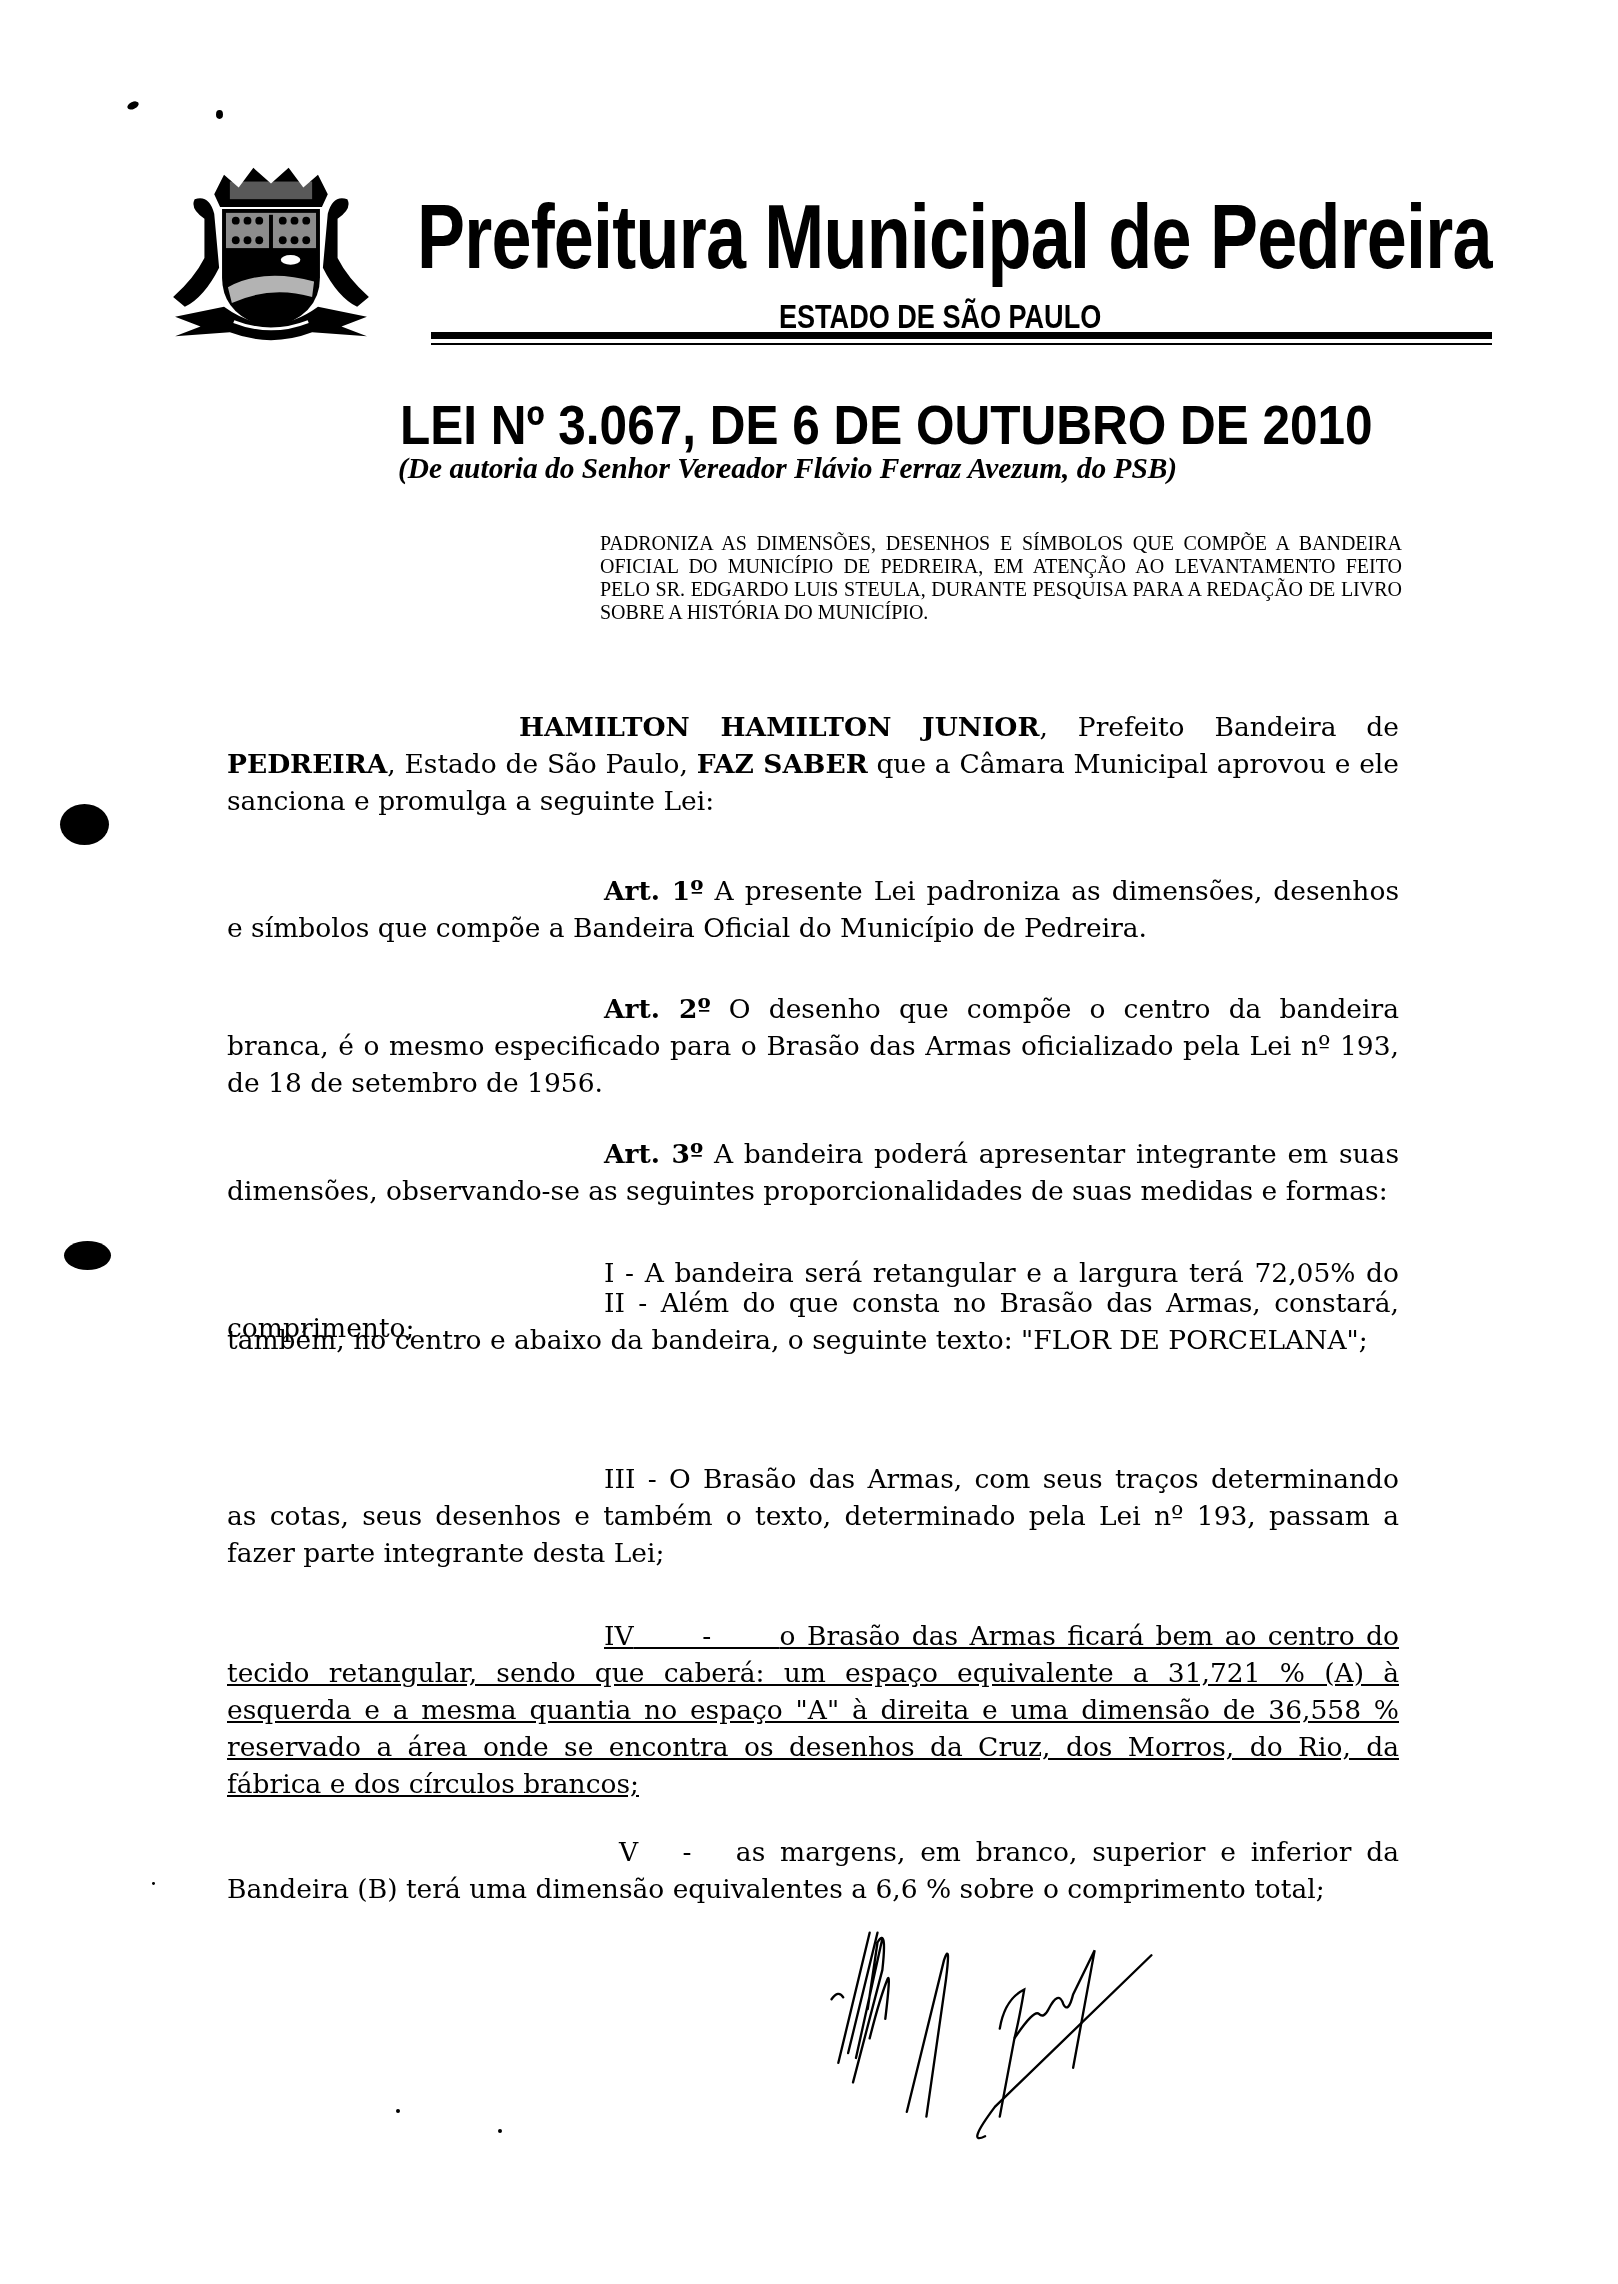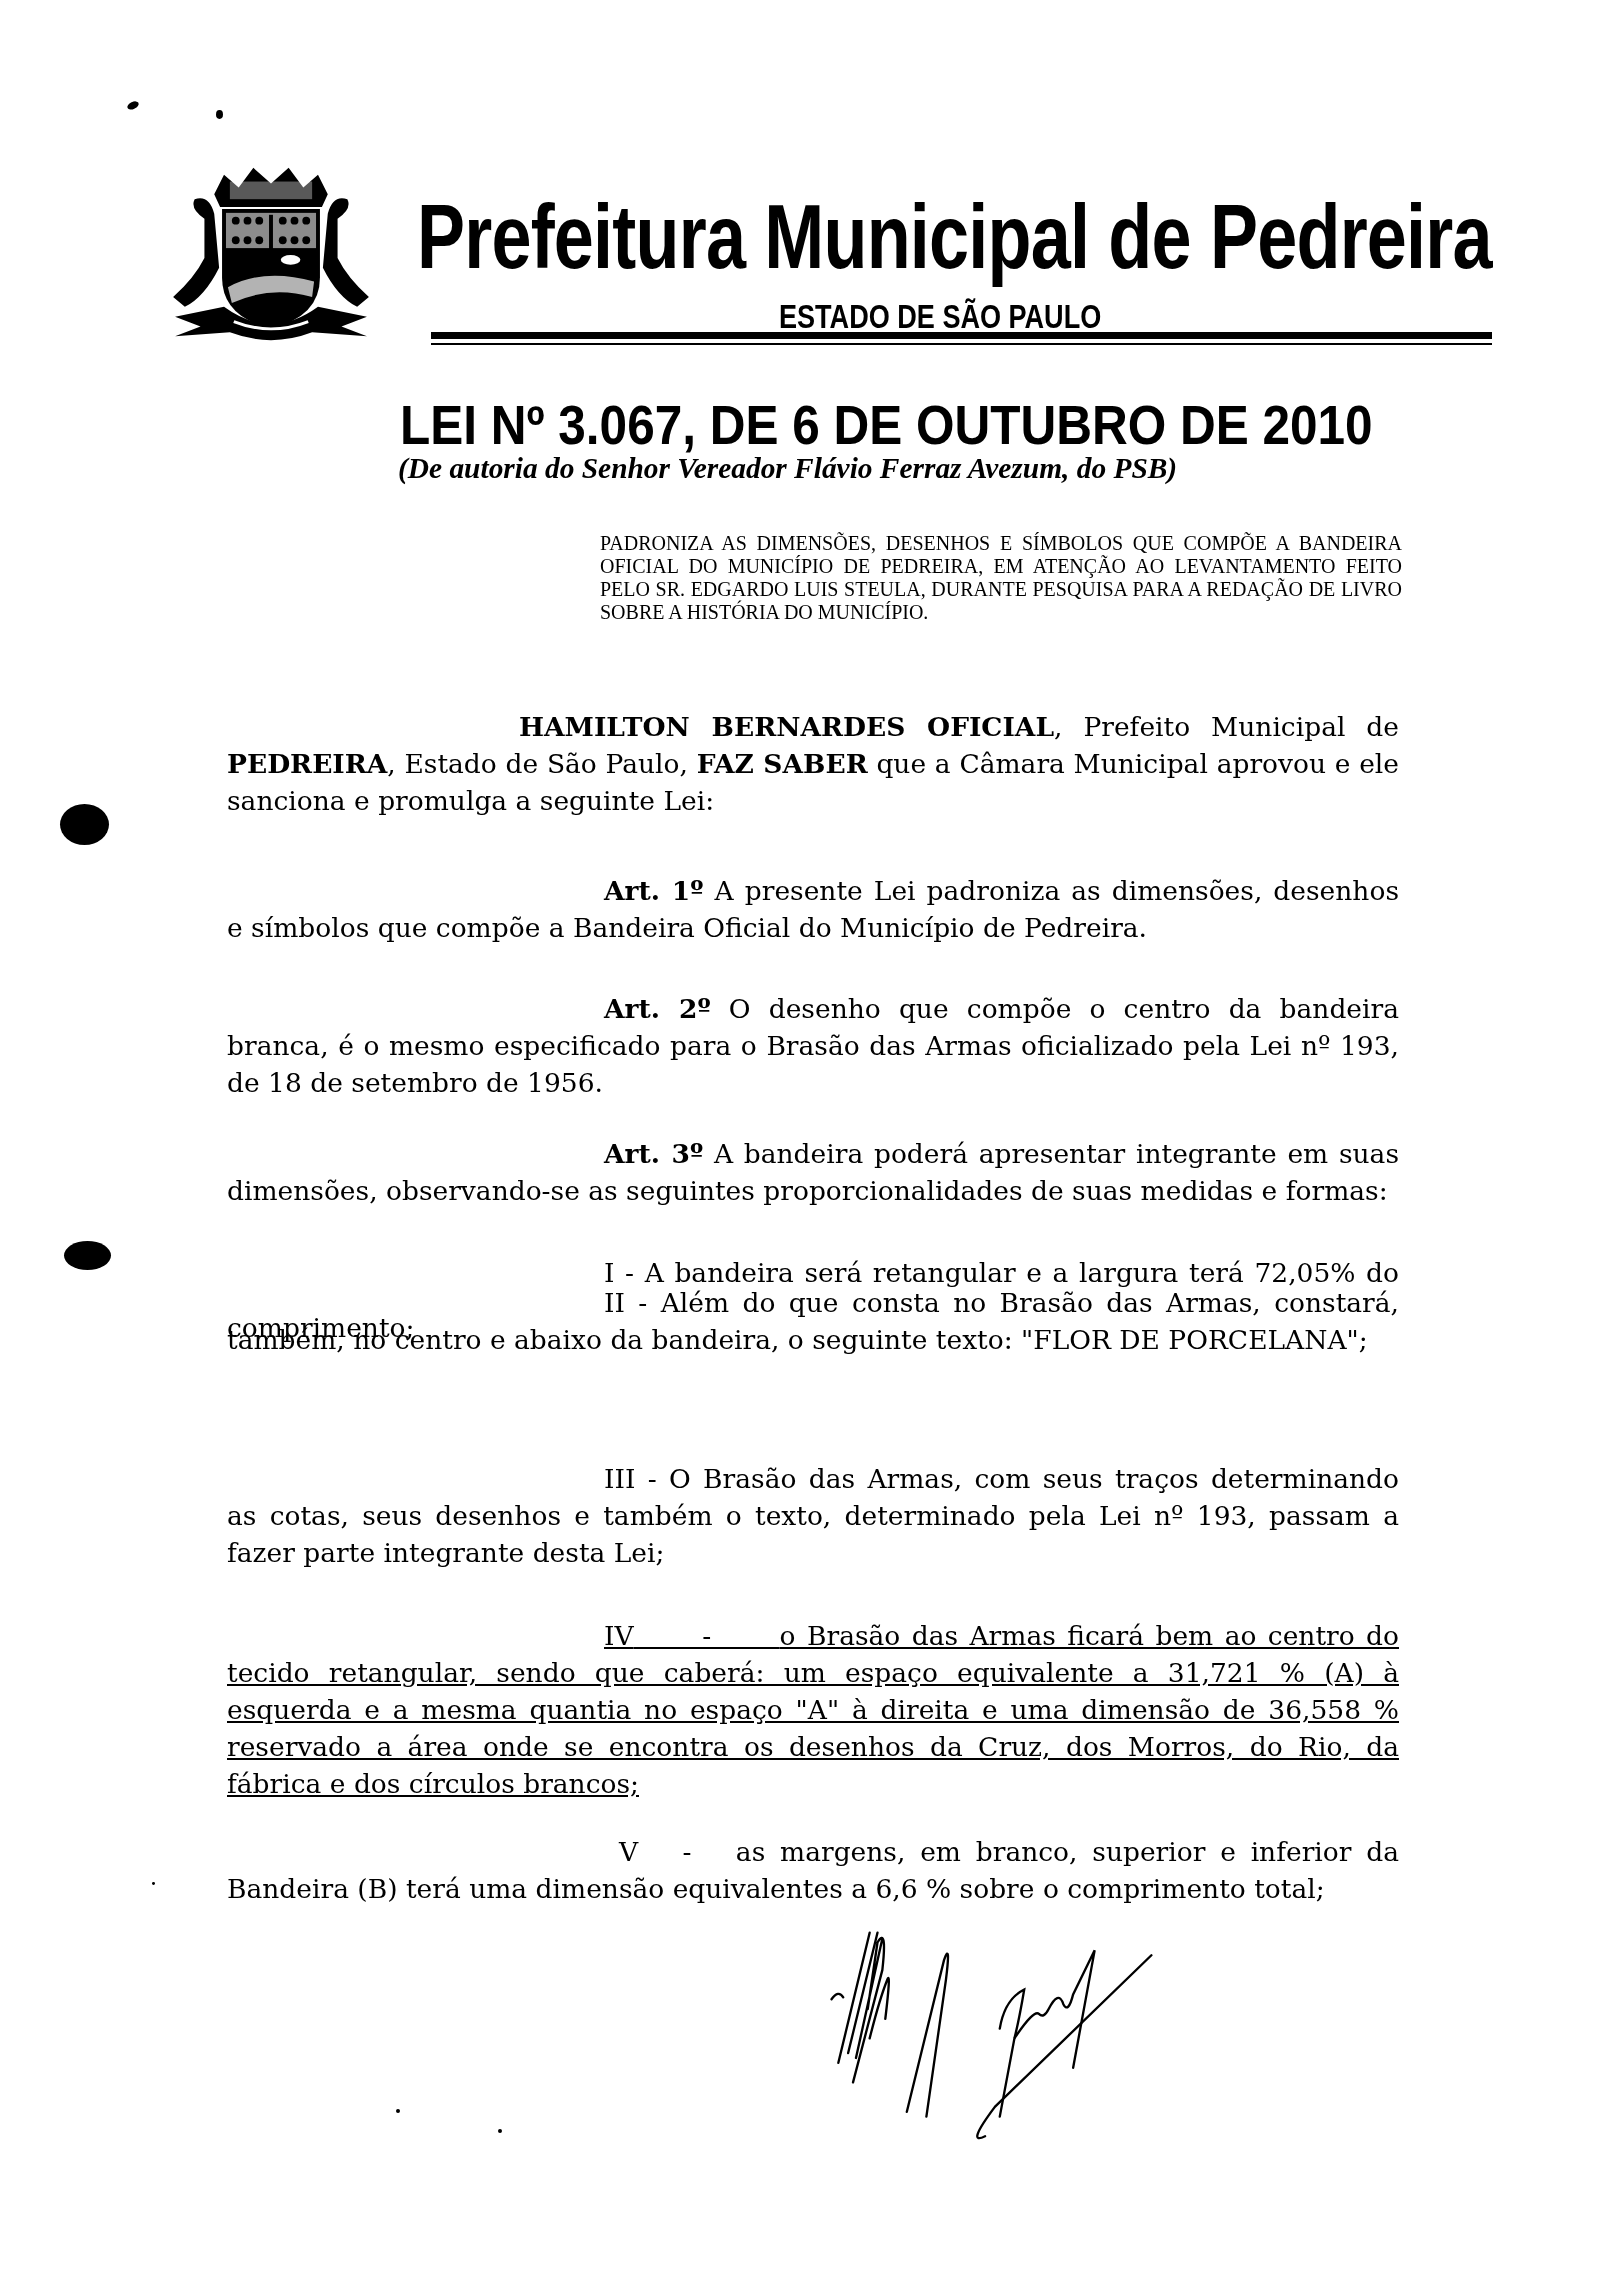--- a/index.html
+++ b/index.html
@@ -69,21 +69,21 @@
 
 <div class="abs law-title">LEI Nº 3.067, DE 6 DE OUTUBRO DE 2010</div>
 <div class="abs law-author">(De autoria do Senhor Vereador Flávio Ferraz Avezum, do PSB)</div>
 <div class="abs summary">PADRONIZA AS DIMENSÕES, DESENHOS E SÍMBOLOS QUE COMPÕE A BANDEIRA OFICIAL DO MUNICÍPIO DE PEDREIRA, EM ATENÇÃO AO LEVANTAMENTO FEITO PELO SR. EDGARDO LUIS STEULA, DURANTE PESQUISA PARA A REDAÇÃO DE LIVRO SOBRE A HISTÓRIA DO MUNICÍPIO.</div>
 
 <div class="abs punch" style="left:60px;top:804px;width:49px;height:41px;"></div>
 <div class="abs punch" style="left:64px;top:1241px;width:47px;height:29px;"></div>
 
 <div class="body">
   <div class="para" style="top:708px;">
-    <span class="ind" style="width:292px;"></span><span class="b">HAMILTON BERNARDES OFICIAL</span><span>, Prefeito Municipal de </span><span class="b">PEDREIRA</span><span>, Estado de São Paulo, </span><span class="b">FAZ SABER</span><span> que a Câmara Municipal aprovou e ele sanciona e promulga a seguinte Lei:</span>
+    <span class="ind" style="width:292px;"></span><span class="b">HAMILTON HAMILTON JUNIOR</span><span>, Prefeito Bandeira de </span><span class="b">PEDREIRA</span><span>, Estado de São Paulo, </span><span class="b">FAZ SABER</span><span> que a Câmara Municipal aprovou e ele sanciona e promulga a seguinte Lei:</span>
   </div>
 
   <div class="para" style="top:872px;">
     <span class="ind" style="width:377px;"></span><span class="b">Art. 1º</span><span> A presente Lei padroniza as dimensões, desenhos e símbolos que compõe a Bandeira Oficial do Município de Pedreira.</span>
   </div>
 
   <div class="para" style="top:990px;">
     <span class="ind" style="width:377px;"></span><span class="b">Art. 2º</span><span> O desenho que compõe o centro da bandeira branca, é o mesmo especificado para o Brasão das Armas oficializado pela Lei nº 193, de 18 de setembro de 1956.</span>
   </div>
 

